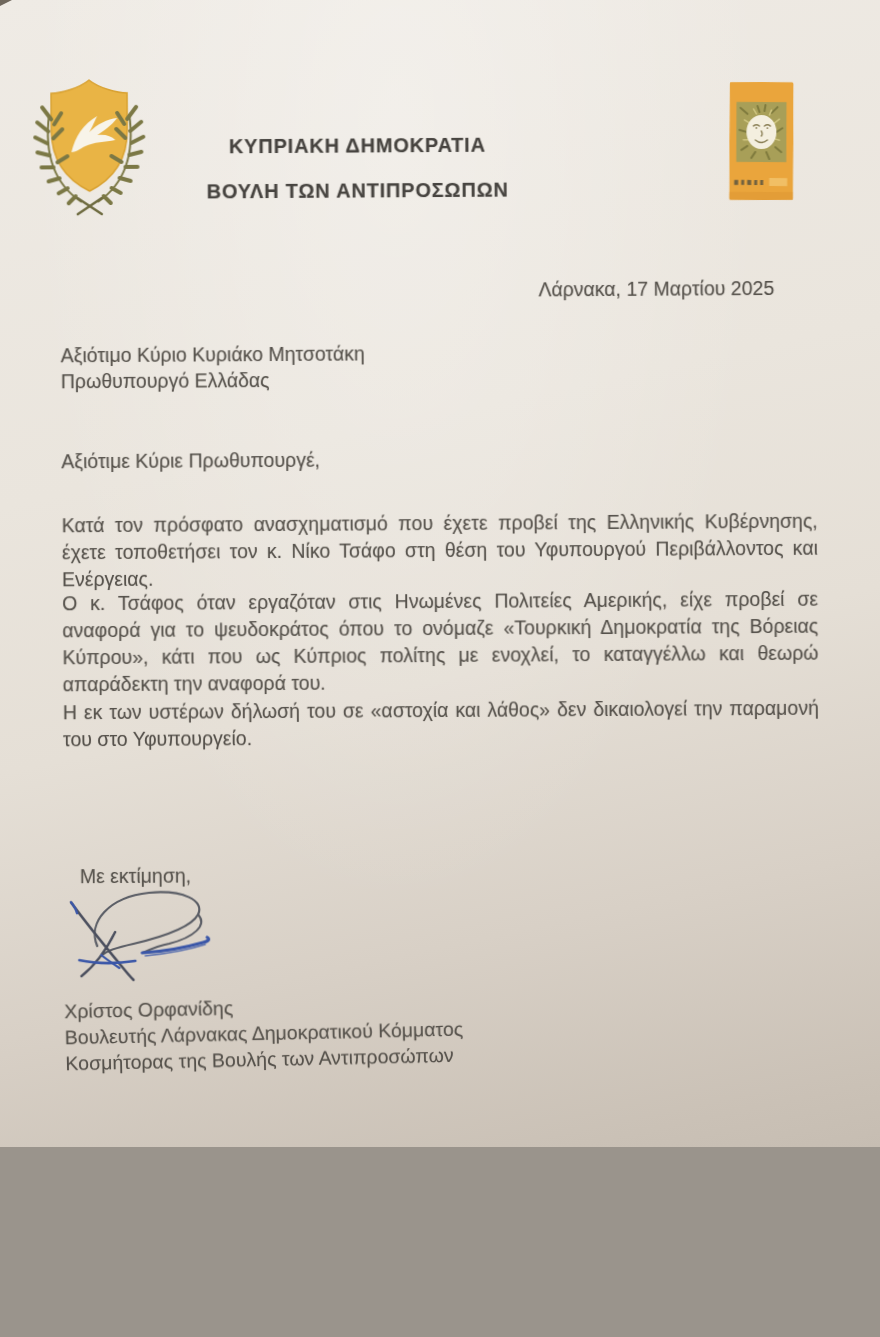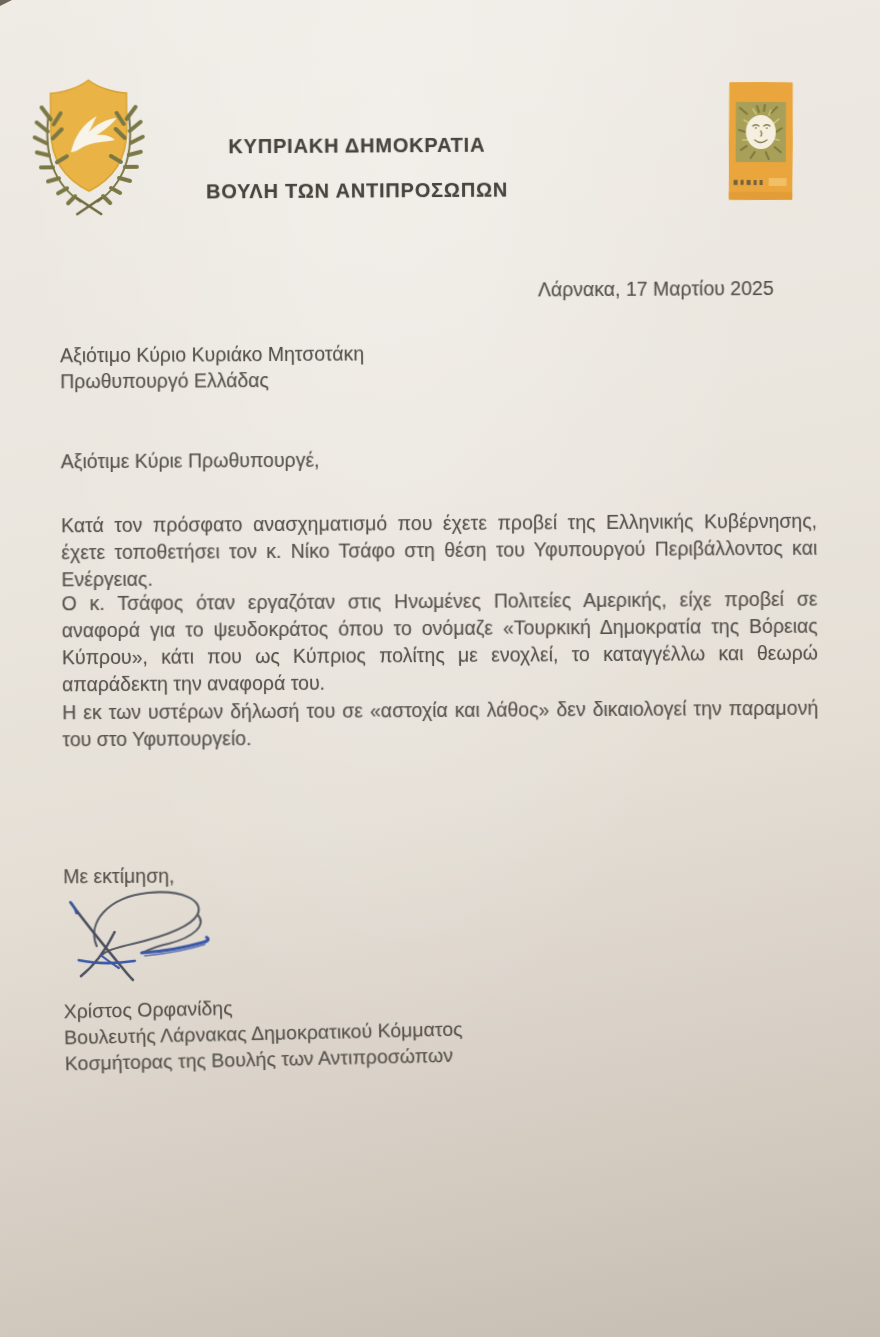--- a/index.html
+++ b/index.html
@@ -1,18 +1,18 @@
 <!DOCTYPE html>
 <html><head>
 <meta charset="utf-8">
 <style>
   html, body { margin: 0; padding: 0; background: #9a948c; }
   .photo {
     position: relative;
-    width: 880px; height: 1337px;
+    width: 880px; height: 1147px;
     overflow: hidden;
     background:
       radial-gradient(ellipse at 45% 10%, rgba(255,255,255,0.28), rgba(255,255,255,0) 55%),
       linear-gradient(168deg, #efebe5 0%, #eae5dd 38%, #e5dfd6 58%, #d8d0c6 78%, #cac1b6 95%, #c6bdb2 100%);
     font-family: "Liberation Sans", "DejaVu Sans", sans-serif;
   }
   .corner-dark {
     position: absolute; top: 0; left: 0; width: 12px; height: 6px;
     background: #6f675c;
     clip-path: polygon(0 0, 100% 0, 0 100%);
@@ -146,21 +146,21 @@
 
     <div class="abs body-text" style="left:62px; top:340px;">Αξιότιμο Κύριο Κυριάκο Μητσοτάκη</div>
     <div class="abs body-text" style="left:62px; top:366px;">Πρωθυπουργό Ελλάδας</div>
 
     <div class="abs body-text" style="left:62px; top:446px;">Αξιότιμε Κύριε Πρωθυπουργέ,</div>
 
     <div class="abs body-text para" style="left:62px; top:510px;">Κατά τον πρόσφατο ανασχηματισμό που έχετε προβεί της Ελληνικής Κυβέρνησης, έχετε τοποθετήσει τον κ. Νίκο Τσάφο στη θέση του Υφυπουργού Περιβάλλοντος και Ενέργειας.</div>
     <div class="abs body-text para" style="left:62px; top:588px;">Ο κ. Τσάφος όταν εργαζόταν στις Ηνωμένες Πολιτείες Αμερικής, είχε προβεί σε αναφορά για το ψευδοκράτος όπου το ονόμαζε «Τουρκική Δημοκρατία της Βόρειας Κύπρου», κάτι που ως Κύπριος πολίτης με ενοχλεί, το καταγγέλλω και θεωρώ απαράδεκτη την αναφορά του.</div>
     <div class="abs body-text para" style="left:62px; top:697px;">Η εκ των υστέρων δήλωσή του σε «αστοχία και λάθος» δεν δικαιολογεί την παραμονή του στο Υφυπουργείο.</div>
 
-    <div class="abs body-text" style="left:62px; top:861px;">Με εκτίμηση,</div>
+    <div class="abs body-text" style="left:78px; top:861px;">Με εκτίμηση,</div>
 
     <svg class="abs" style="left:55px; top:880px;" width="200" height="110" viewBox="0 0 200 110" fill="none" stroke-linecap="round">
 
       <path d="M40,64 C30,40 52,15 92,11 C126,8 148,19 141,33 C134,46 102,56 76,62 C62,65 50,68 45,73" stroke="#5b5e66" stroke-width="2.2"></path>
 
       <path d="M141,33 C151,44 136,56 112,62 C101,64 92,68 85,71" stroke="#5b5e66" stroke-width="2"></path>
 
       <path d="M85,71 C106,70 128,66 146,61 C151,60 153,58 150,56" stroke="#3b57a8" stroke-width="3.2"></path>
       <path d="M88,74 C110,72 132,68 148,63" stroke="#3b57a8" stroke-width="1.6" opacity="0.8"></path>
 

